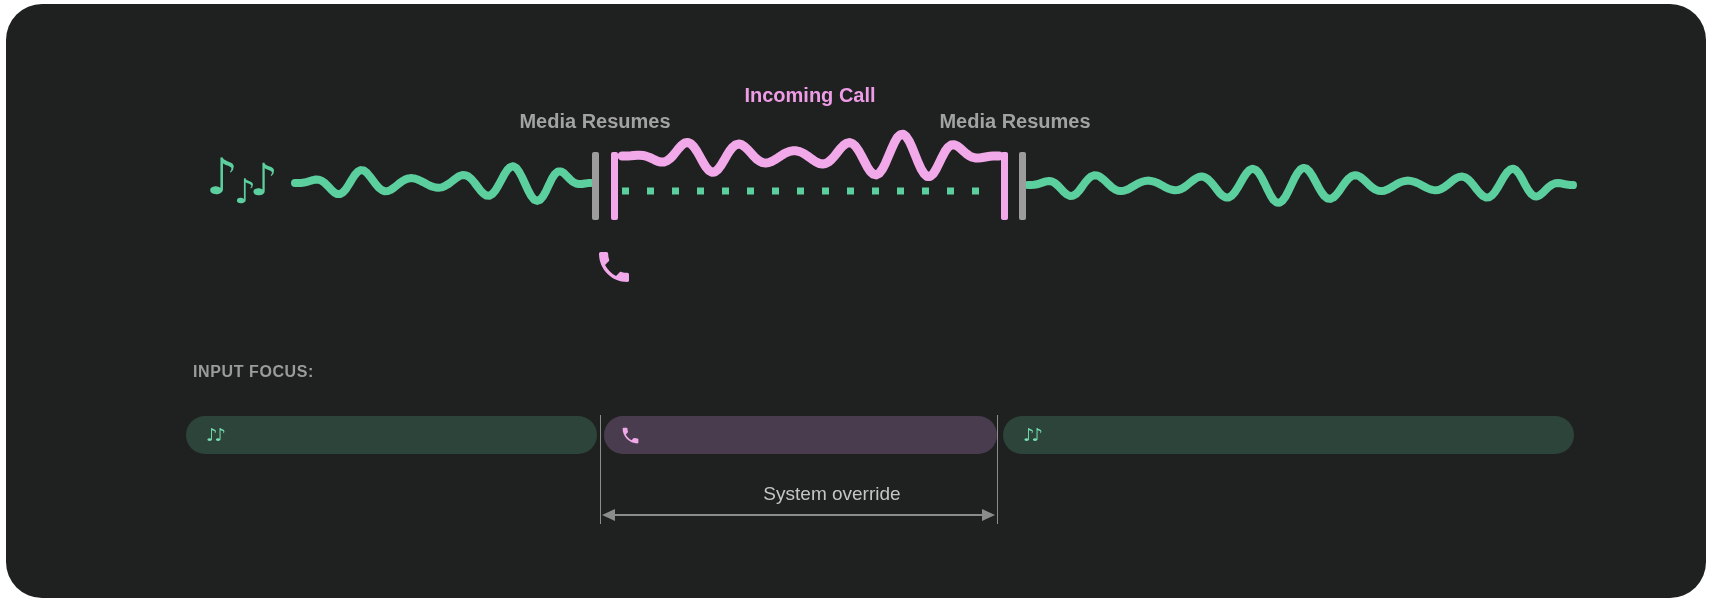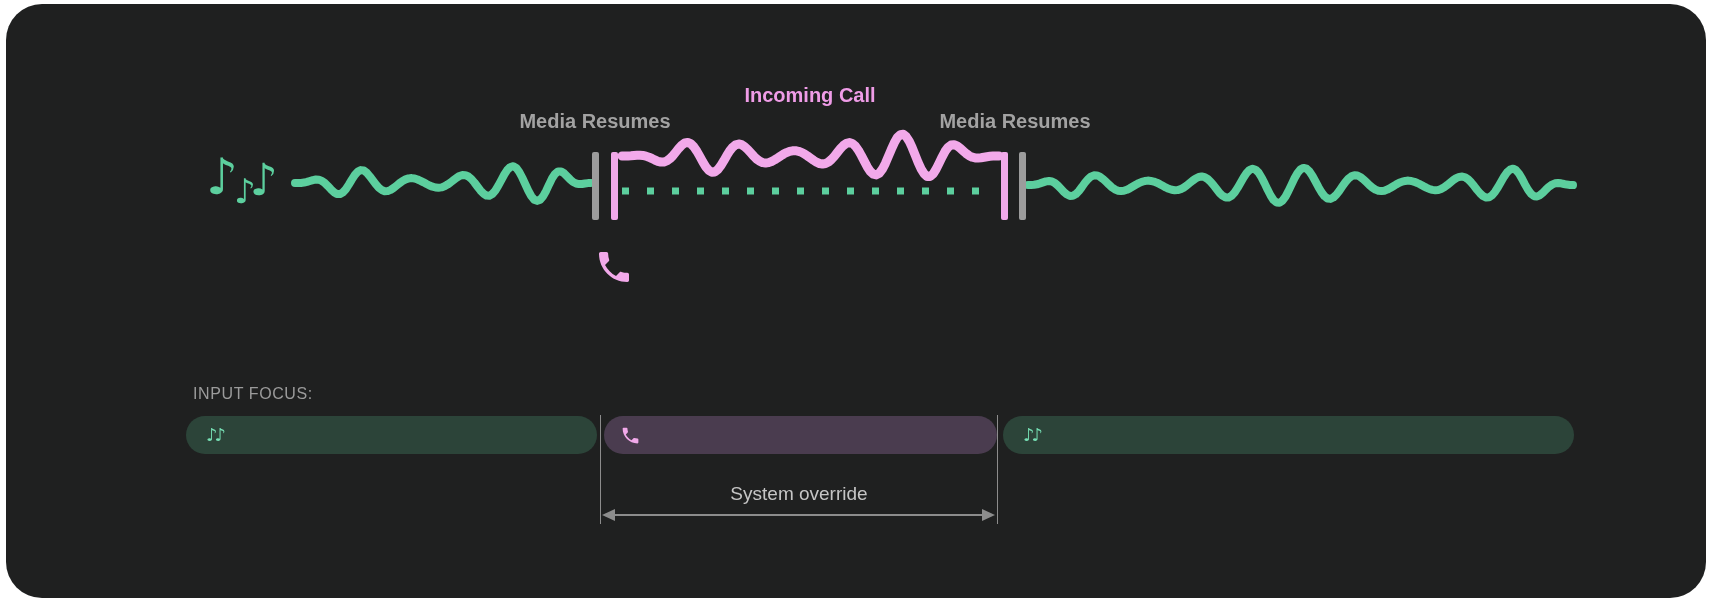--- a/index.html
+++ b/index.html
@@ -21,33 +21,33 @@
     font-size:20px;font-weight:700;color:var(--gray-label);white-space:nowrap;text-align:right;}
   .tl-label.pink{color:var(--pink-text);}
   #wave-svg{position:absolute;left:0;top:0;}
   .big-notes{position:absolute;left:206px;top:152px;color:var(--media-green);
     font-family:"DejaVu Sans",sans-serif;display:flex;align-items:flex-start;}
   .big-notes .n1{font-size:50px;line-height:1;}
   .big-notes .n2{font-size:34px;line-height:1;margin:22px 0 0 -4px;}
   .big-notes .n3{font-size:44px;line-height:1;margin:6px 0 0 -6px;}
   .phone-top{position:absolute;left:594px;top:247px;width:40px;height:40px;}
   .phone-top path{fill:var(--call-pink);}
-  .focus-heading{position:absolute;left:193px;top:385px;font-size:16px;
-    font-weight:400;letter-spacing:.6px;color:var(--heading-gray);}
+  .focus-heading{position:absolute;left:193px;top:363px;font-size:16px;
+    font-weight:700;letter-spacing:.6px;color:var(--heading-gray);}
   .focus-bar{position:absolute;top:416px;height:38px;border-radius:19px;
     display:flex;align-items:center;}
   .focus-bar.green{background:var(--bar-green);}
   .focus-bar.purple{background:var(--bar-purple);}
   .bar-notes{font-family:"DejaVu Sans",sans-serif;font-size:18px;line-height:1;
     color:var(--icon-green);margin-left:20px;letter-spacing:-3px;}
   .bar-phone{width:21px;height:21px;margin-left:16px;}
   .bar-phone path{fill:var(--call-pink);}
   .guide{position:absolute;top:415px;width:1px;height:109px;
     background:var(--guide-gray);}
-  .override-label{position:absolute;left:799px;top:483px;transform:translateX(-50%);
+  .override-label{position:absolute;left:832px;top:483px;transform:translateX(-50%);
     font-size:19px;color:var(--light-gray);white-space:nowrap;}
   .override-arrow{position:absolute;left:604px;top:514px;width:389px;height:2px;
     background:var(--guide-gray);}
   .override-arrow::before,.override-arrow::after{content:"";position:absolute;
     top:-5px;border-top:6px solid transparent;border-bottom:6px solid transparent;}
   .override-arrow::before{left:-2px;border-right:13px solid var(--guide-gray);}
   .override-arrow::after{right:-2px;border-left:13px solid var(--guide-gray);}
 </style>
 </head>
 <body>

